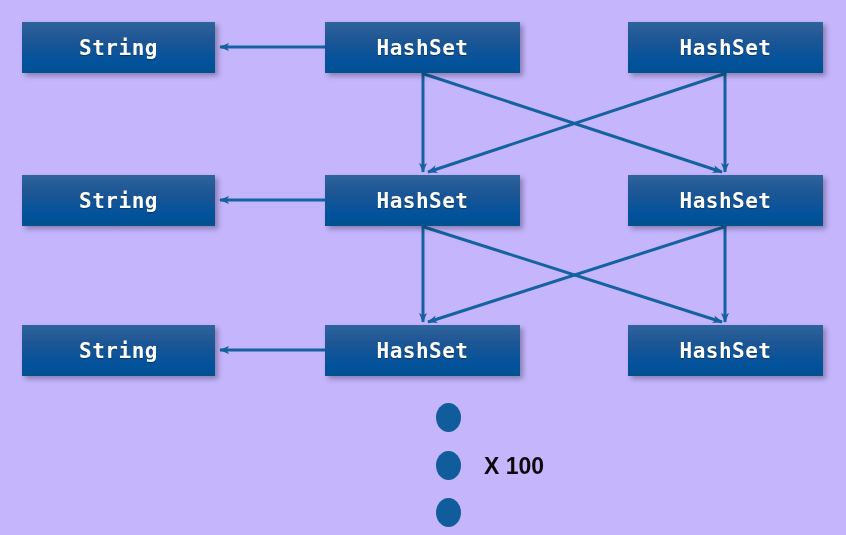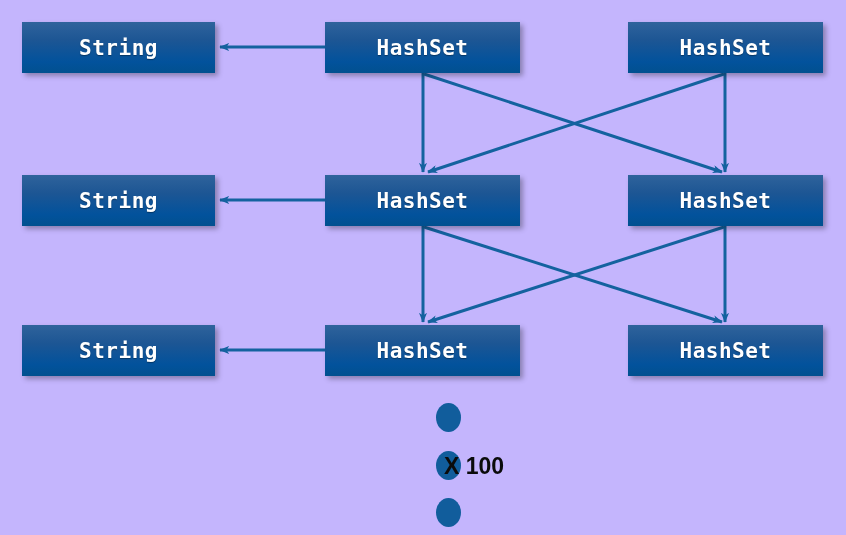--- a/index.html
+++ b/index.html
@@ -111,16 +111,16 @@
       </div>
       <div class="node" style="left: 628px; top: 325px; width: 195px; height: 51px;">
         <span>HashSet</span>
       </div>
     </div>
 
   <div id="ellipsis-layer">
       <div class="dot" style="left: 435.5px; top: 402.5px;"></div>
       <div class="dot" style="left: 435.5px; top: 450.5px;"></div>
       <div class="dot" style="left: 435.5px; top: 497.5px;"></div>
-      <div class="multiplier" style="left: 444px; top: 453px;">X 100</div>
+      <div class="multiplier" style="left: 484px; top: 453px;">X 100</div>
     </div>
 
 </div>
 
 </body></html>

